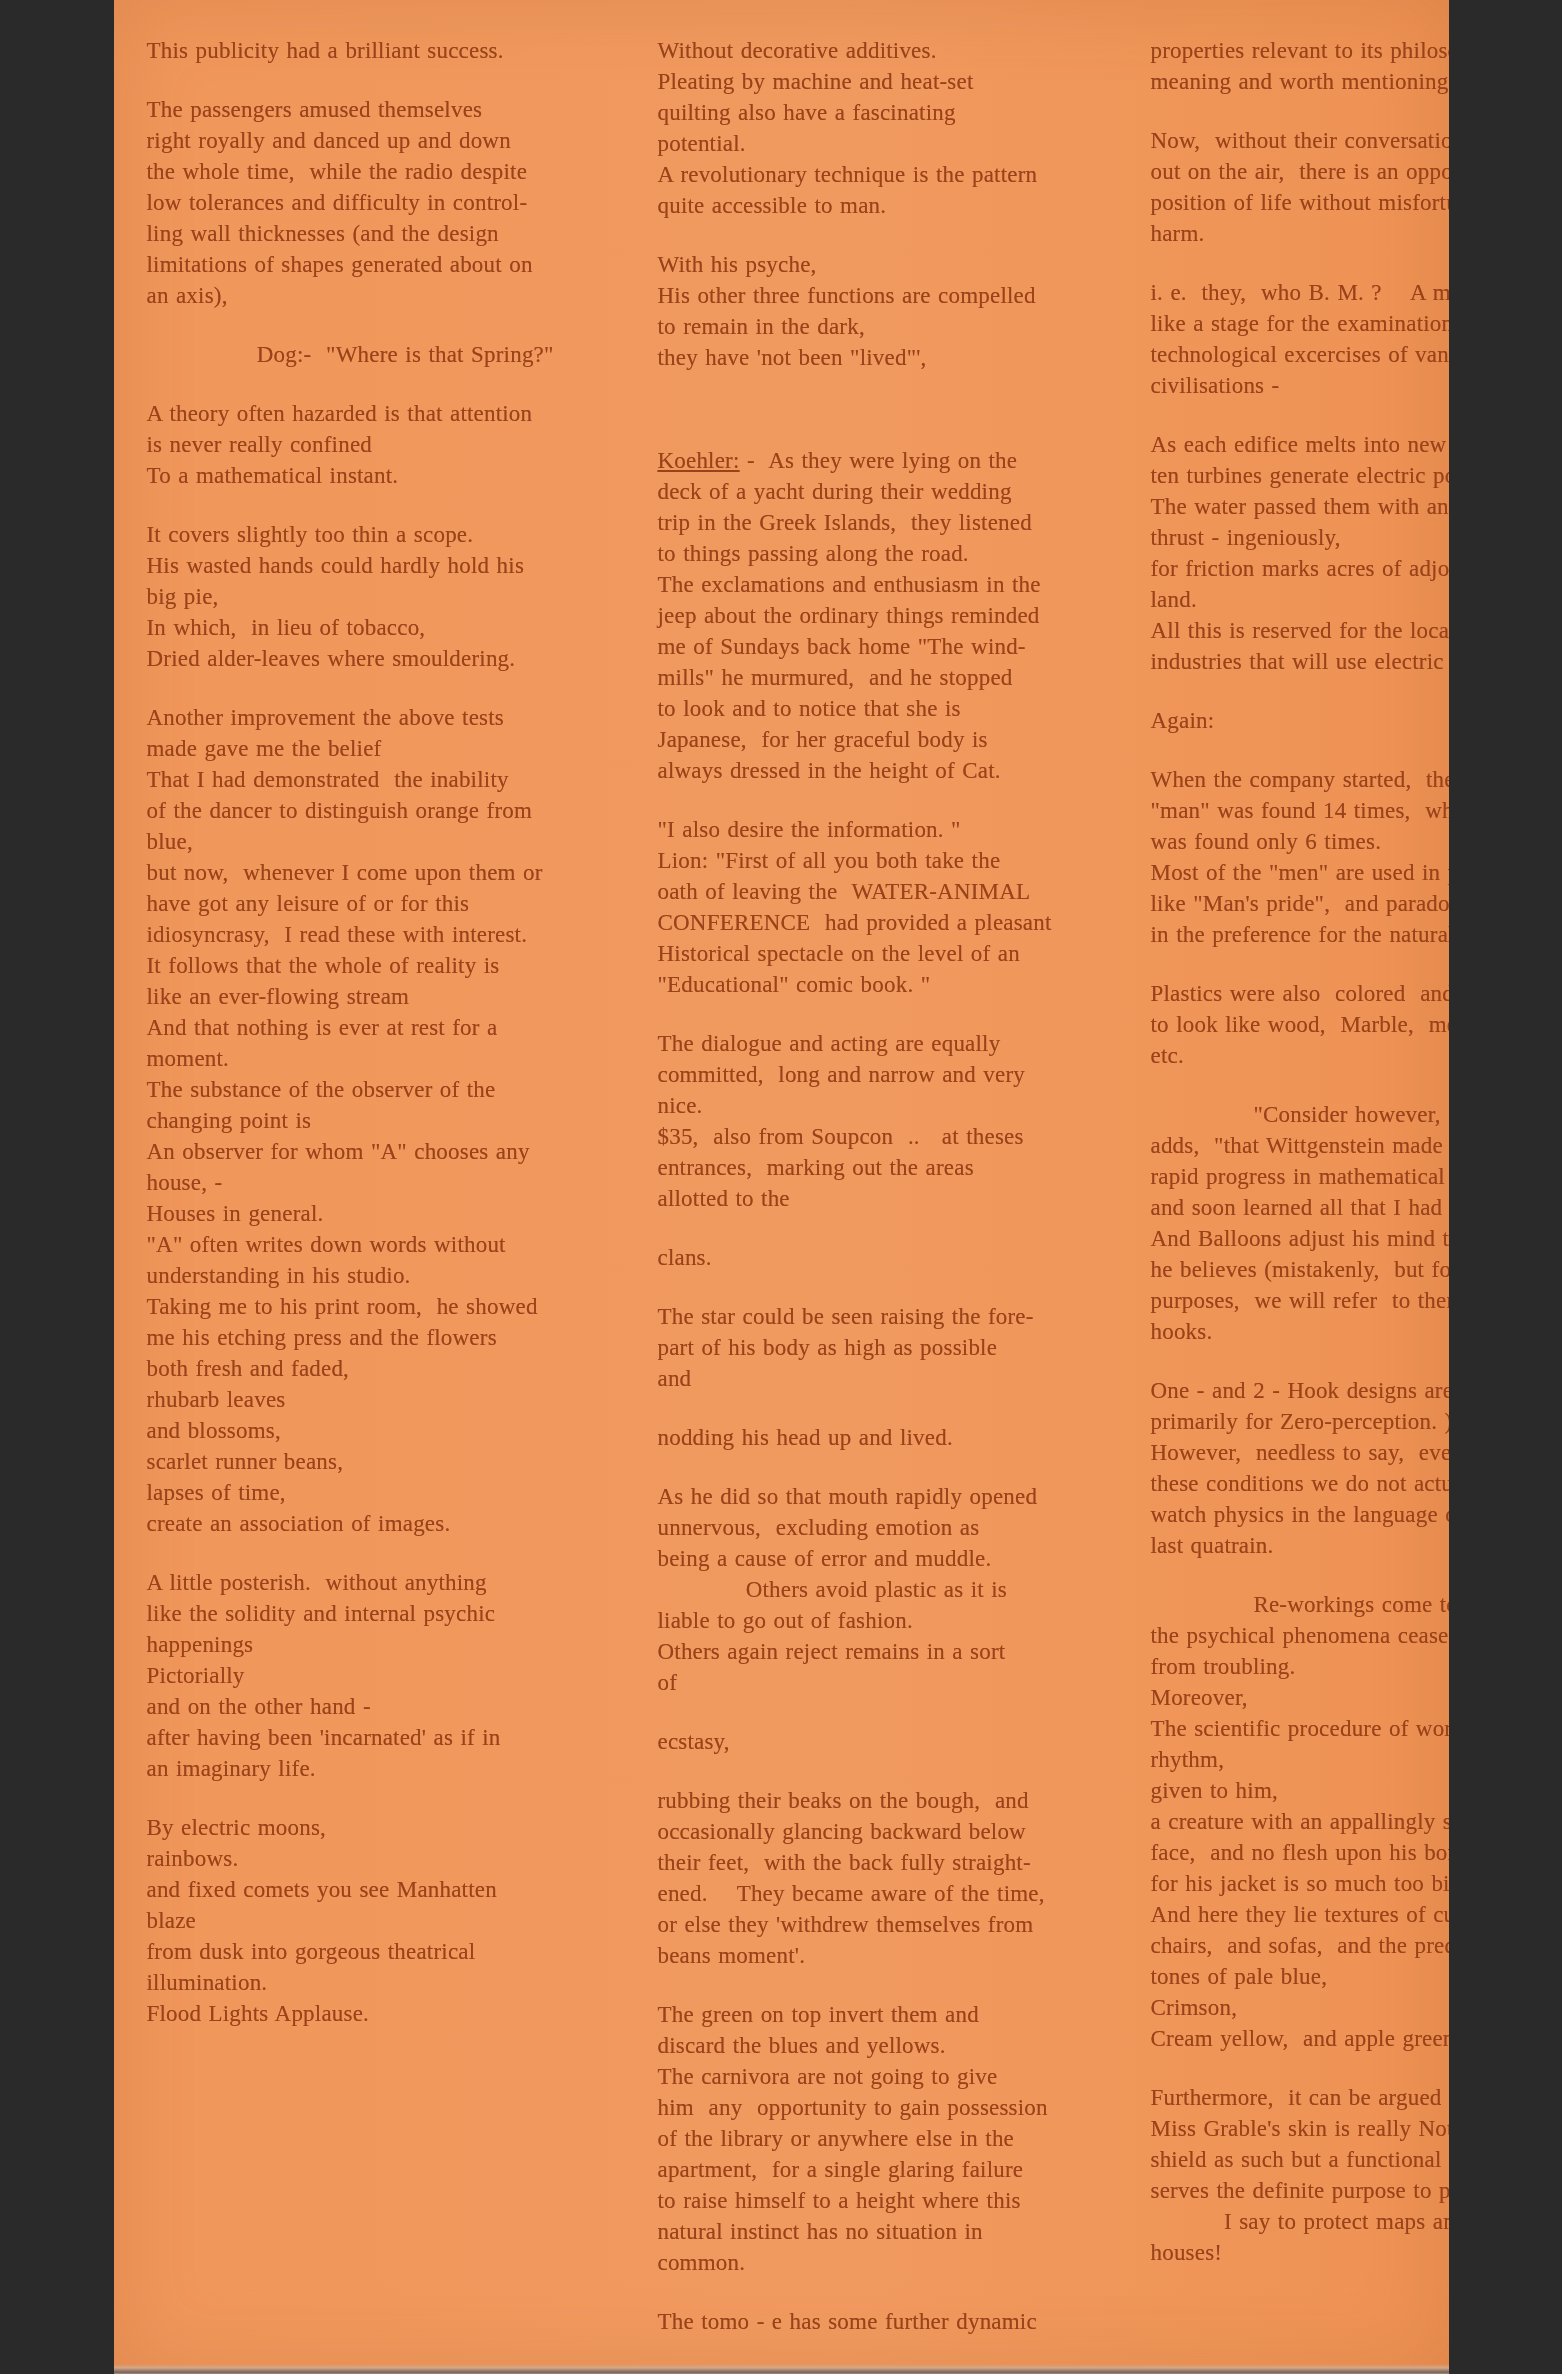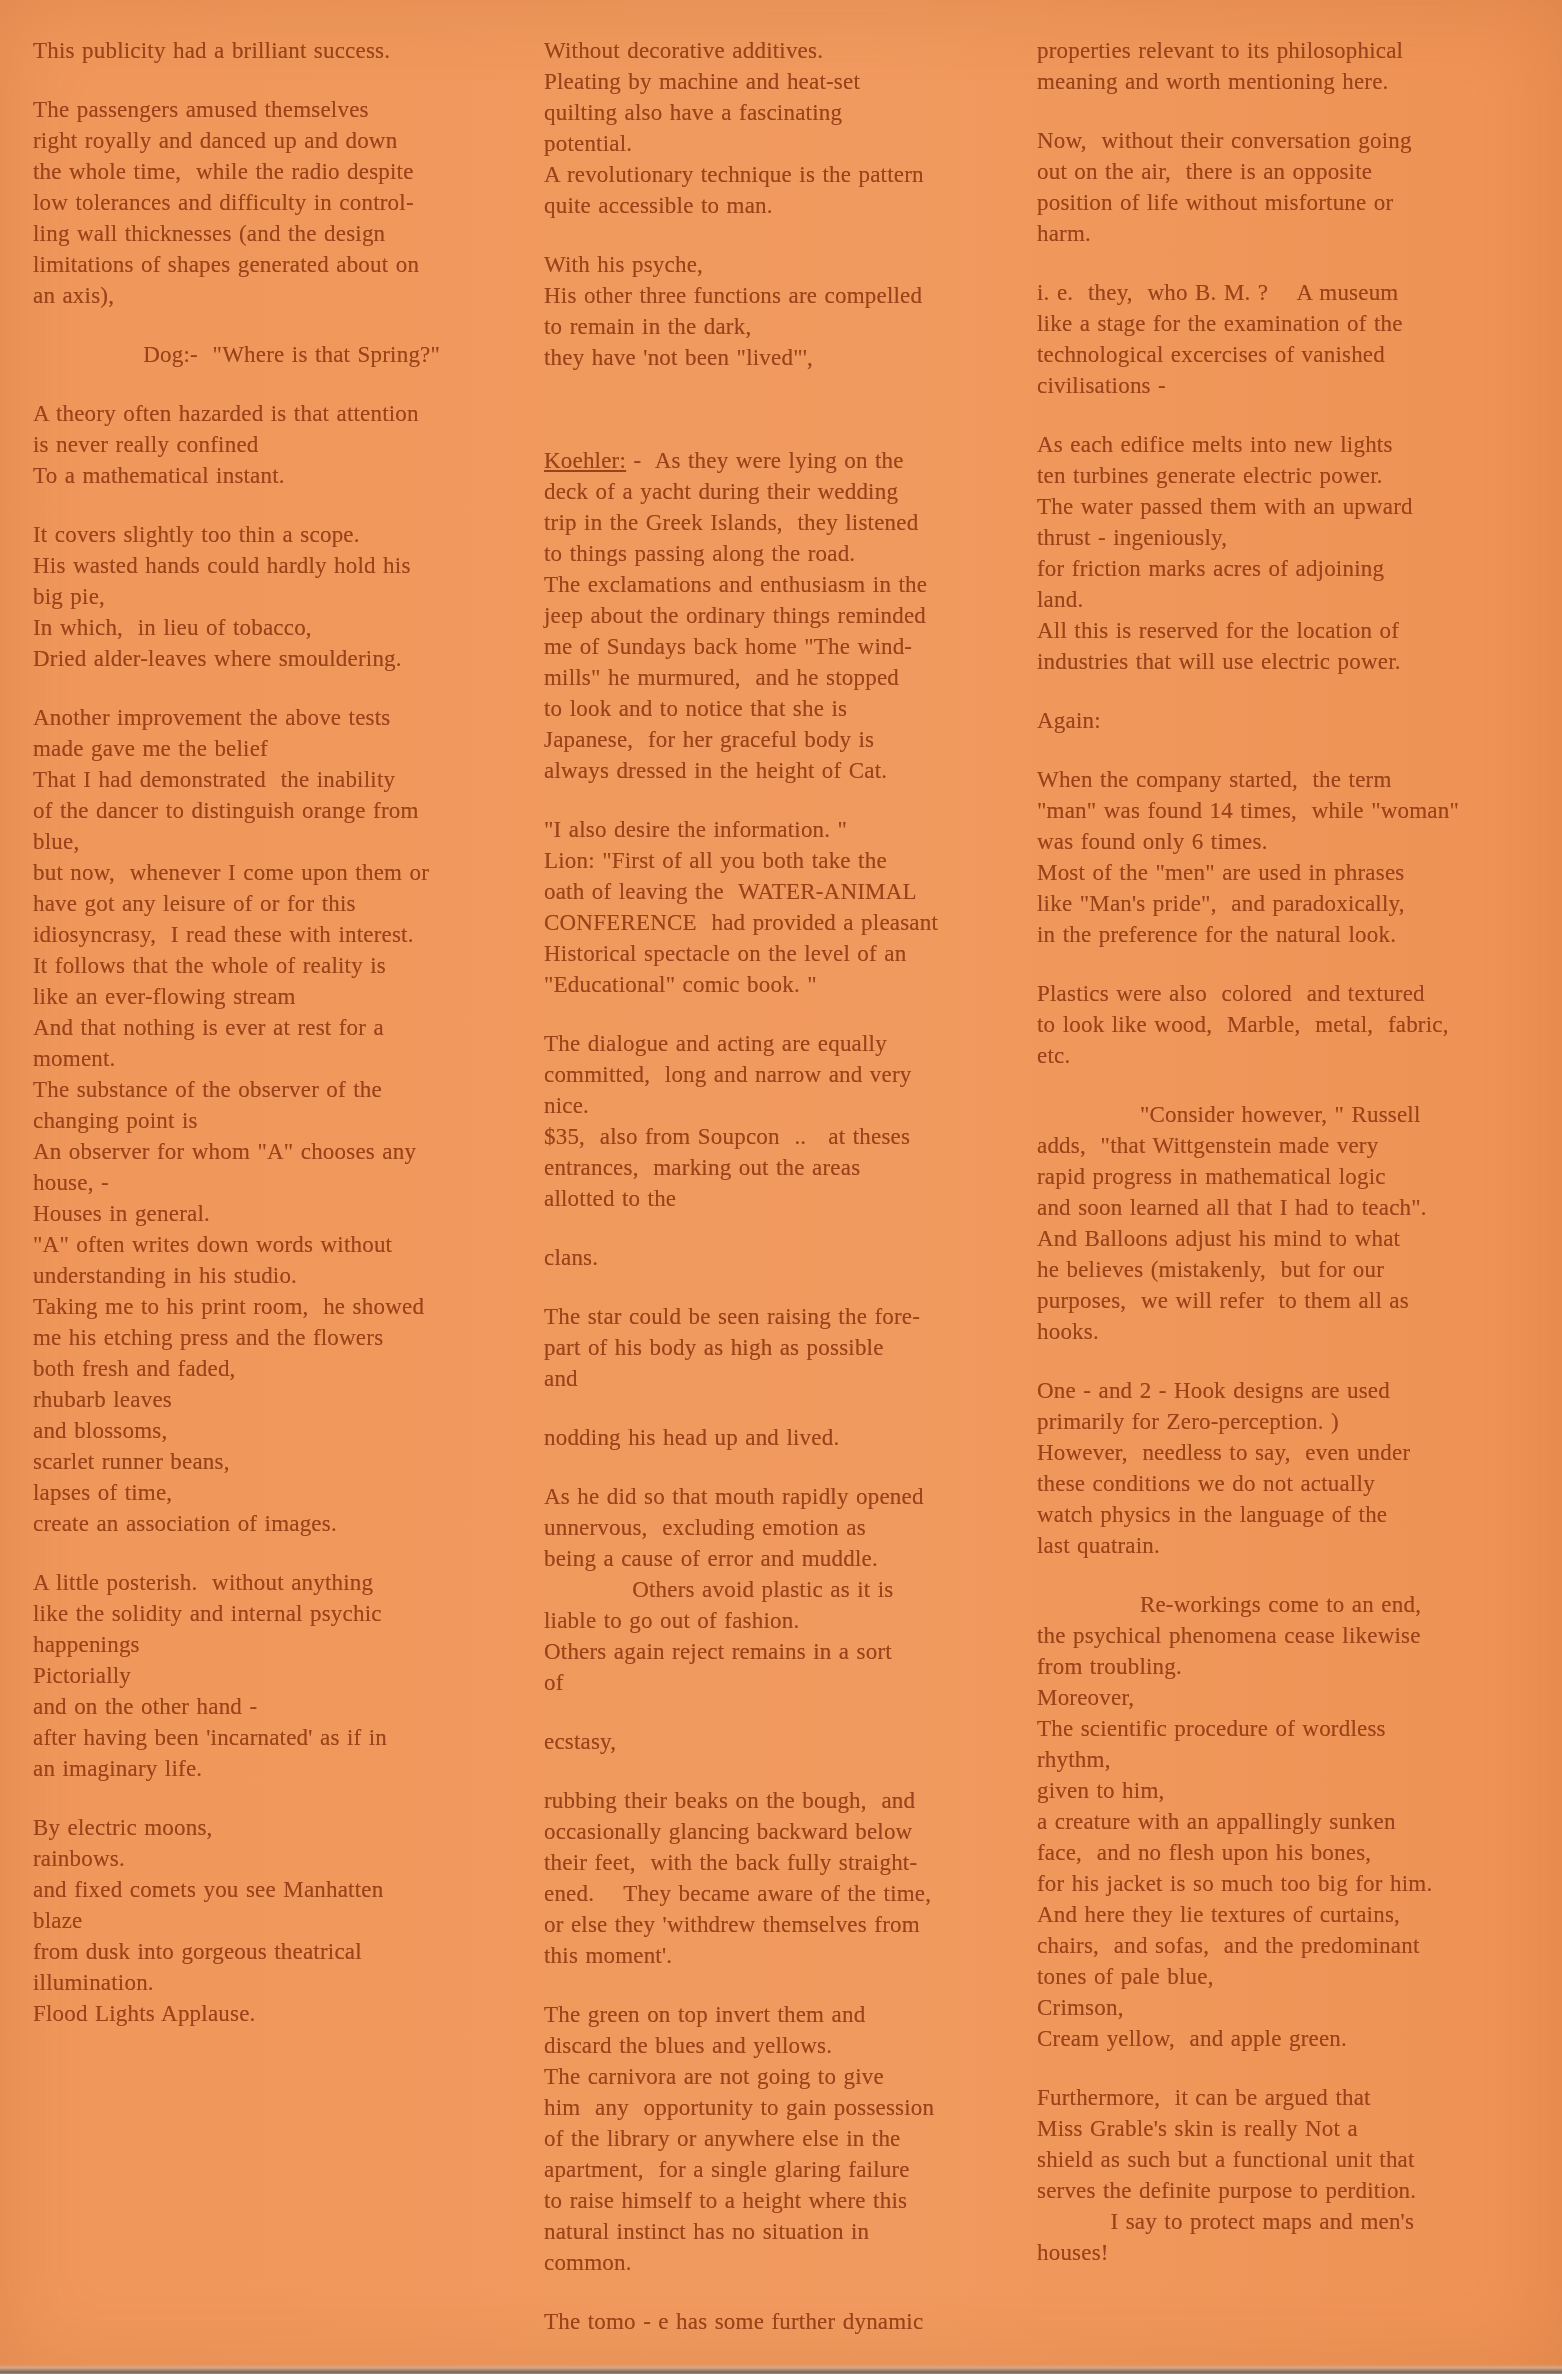--- a/index.html
+++ b/index.html
@@ -2,21 +2,21 @@
 <html style="font-size:15px"><head>
 <meta charset="utf-8">
 <style>
   html, body {
     margin: 0;
     padding: 0;
     background: #2a2a2a;
   }
   #page {
     position: relative;
-    width: 1562px;
+    width: 1335px;
     height: 2375px;
     margin: 0 auto;
     background: var(--bg, #f0965a);
     background-image: linear-gradient(90deg, #f0975b 0%, #f19a5f 55%, #ee9254 100%);
     box-shadow: inset 0 0 83px rgba(150, 70, 20, 0.18);
     overflow: hidden;
     font-family: "Liberation Serif", "DejaVu Serif", serif;
     color: var(--ink, #9a431a);
     font-size: 23px;
     line-height: 31px;
@@ -155,21 +155,21 @@
             Others avoid plastic as it is
 liable to go out of fashion.
 Others again reject remains in a sort
 of</p>
       <p class="para">ecstasy,</p>
       <p class="para">rubbing their beaks on the bough,  and
 occasionally glancing backward below
 their feet,  with the back fully straight-
 ened.    They became aware of the time,
 or else they 'withdrew themselves from
-this moment'.</p>
+beans moment'.</p>
       <p class="para">The green on top invert them and
 discard the blues and yellows.
 The carnivora are not going to give
 him  any  opportunity to gain possession
 of the library or anywhere else in the
 apartment,  for a single glaring failure
 to raise himself to a height where this
 natural instinct has no situation in
 common.</p>
       <p class="para">The tomo - e has some further dynamic</p>

